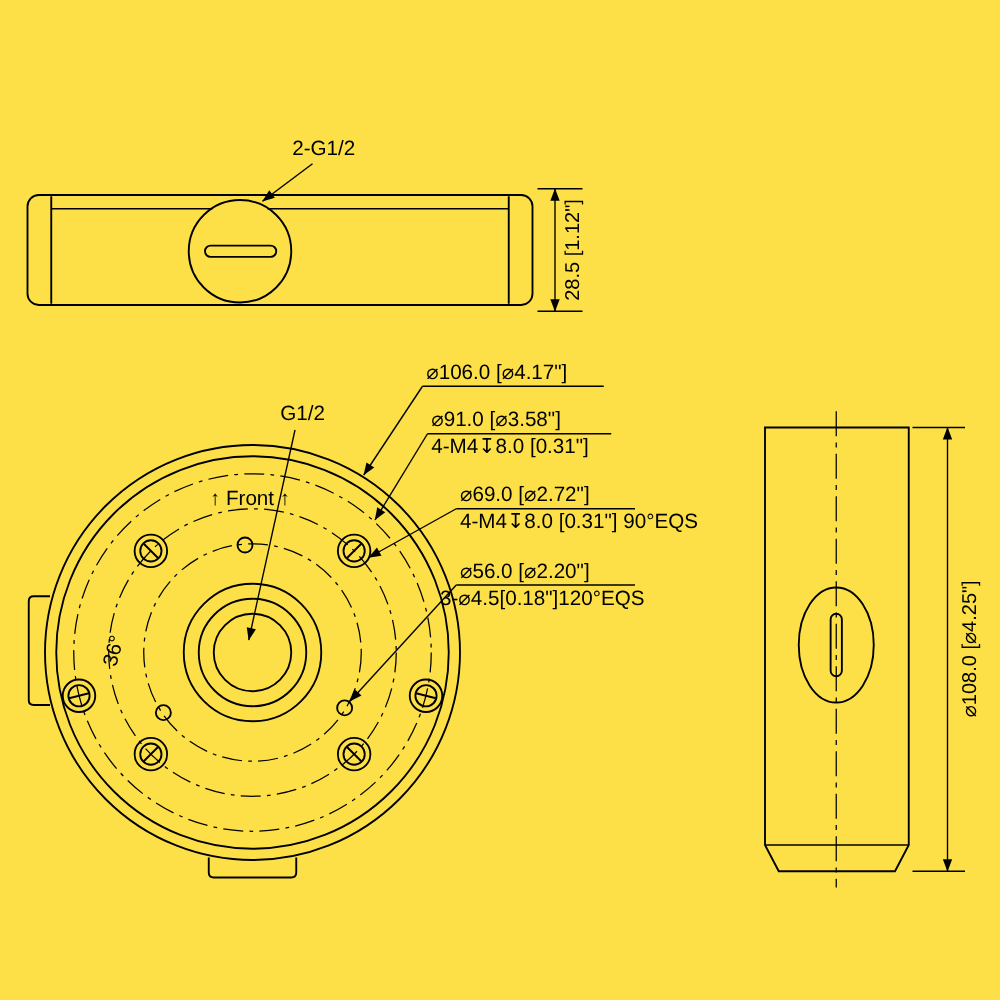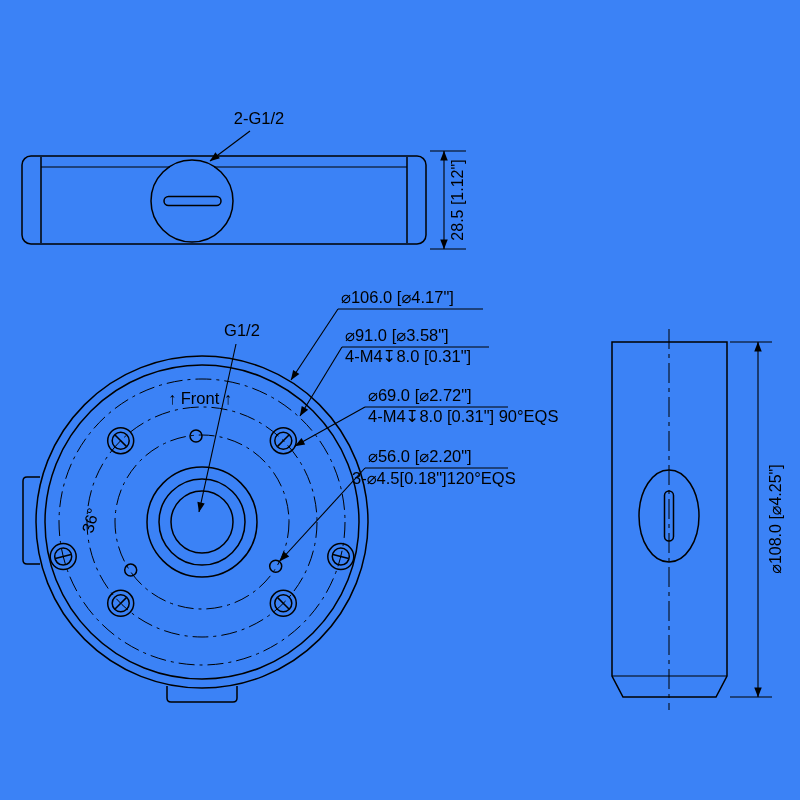--- a/index.html
+++ b/index.html
@@ -1,16 +1,16 @@
 <!DOCTYPE html>
 <html><head>
 <meta charset="utf-8">
 <style>
   html,body{margin:0;padding:0;background:#ffffff;}
-  .canvas{position:relative;width:800px;height:800px;background:#3b82f6;overflow:hidden;}
+  .canvas{position:relative;width:800px;height:800px;background:#fde047;overflow:hidden;}
   svg text{font-family:"Liberation Sans","DejaVu Sans",sans-serif;font-size:16.5px;fill:#000;}
   .ln line,.ln path,.ln rect,.ln circle,.ln ellipse{fill:none;stroke:#000;stroke-width:1.5;}
   .cl circle{stroke-dasharray:16 5 3 5;stroke-width:1;}
   .thin{stroke-width:1.1 !important;}
   .centerline{stroke-dasharray:20 5 4 5;stroke-width:1 !important;}
   .dim-text{font-size:16px;}
 </style>
 </head>
 <body>
 

